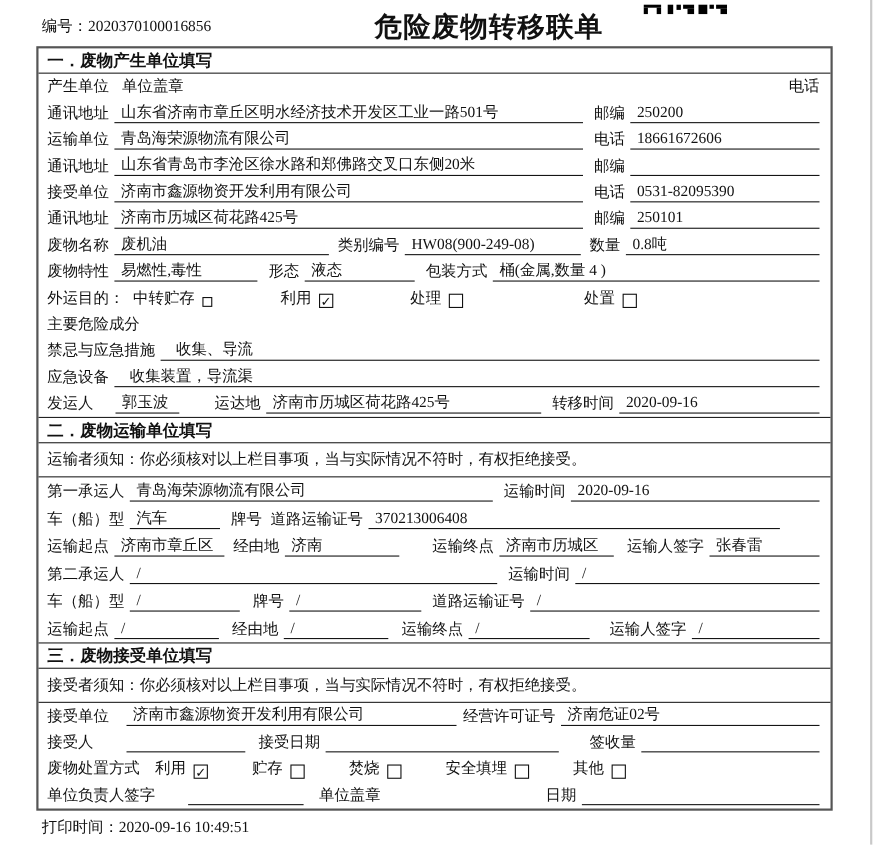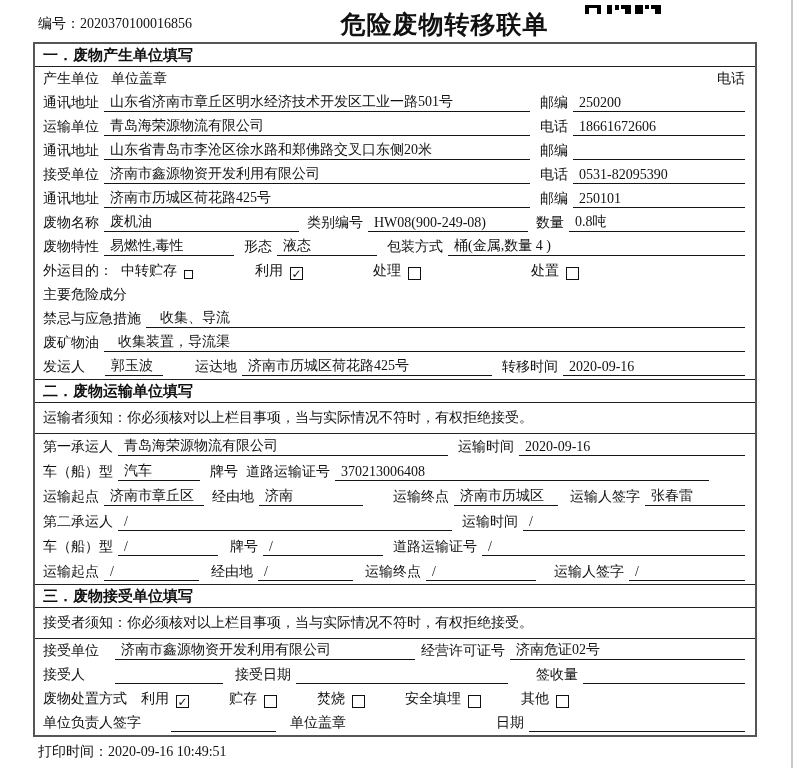--- a/index.html
+++ b/index.html
@@ -169,21 +169,21 @@
   <div class="row">
     <span class="lab">主要危险成分</span>
   </div>
 
   <div class="row">
     <span class="lab">禁忌与应急措施</span>
     <span class="v f" style="padding-left:14px">收集、导流</span>
   </div>
 
   <div class="row">
-    <span class="lab">废矿物油</span>
+    <span class="lab">应急设备</span>
     <span class="v f" style="padding-left:14px">收集装置，导流渠</span>
   </div>
 
   <div class="row">
     <span class="lab">发运人</span>
     <span class="v" style="width:58px;margin-left:20px">郭玉波</span>
     <span class="lab" style="margin-left:32px">运达地</span>
     <span class="v" style="width:250px">济南市历城区荷花路425号</span>
     <span class="lab" style="margin-left:10px">转移时间</span>
     <span class="v f">2020-09-16</span>

